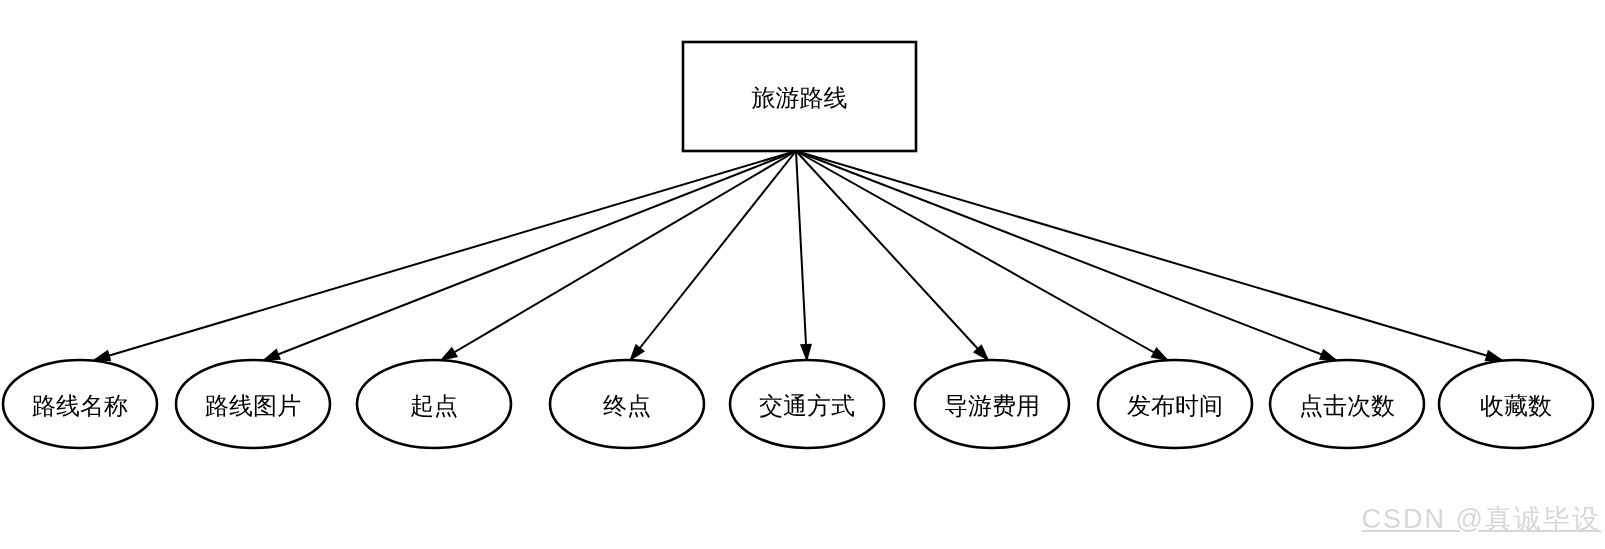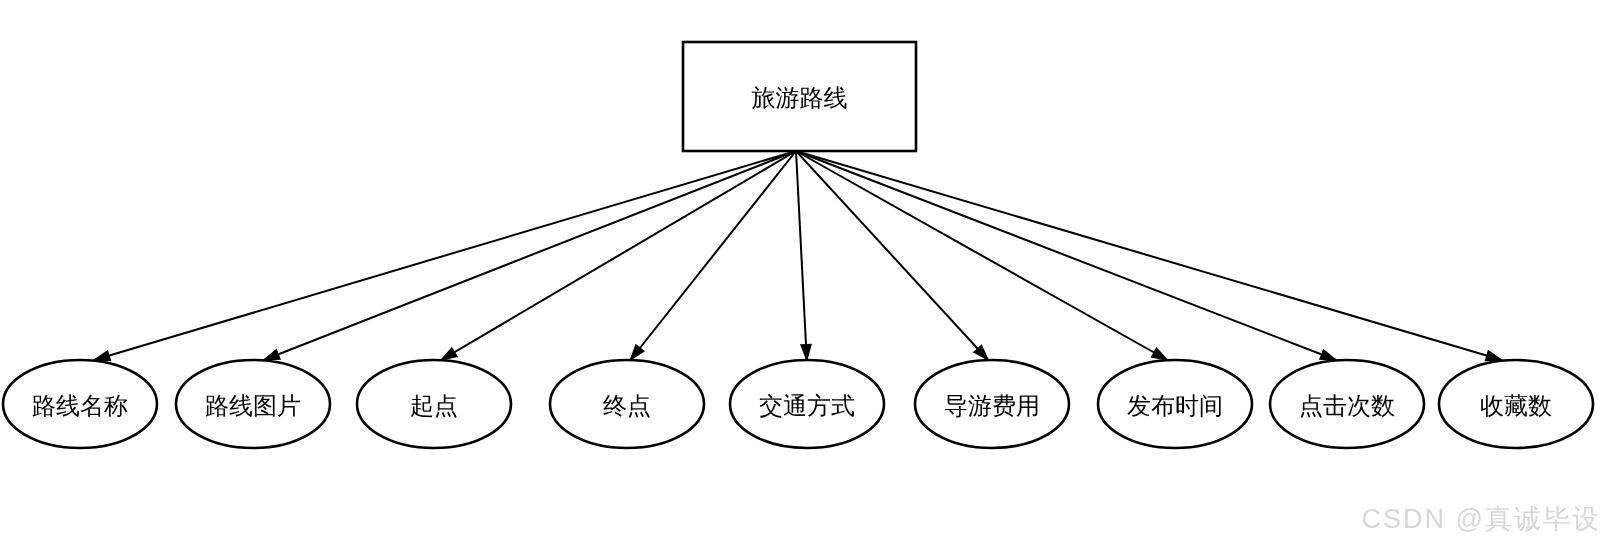--- a/index.html
+++ b/index.html
@@ -29,20 +29,21 @@
   .watermark {
     position: absolute;
     right: 4px;
     top: 501px;
     font-size: 27px;
     letter-spacing: 2px;
     color: #d7d7d7;
     text-shadow: 1px 1px 1px #ffffff;
     white-space: nowrap;
     user-select: none;
+    text-decoration: underline;
   }
 </style>
 </head>
 <body>
 
 <div class="canvas">
   <svg id="diagram-svg" xmlns="http://www.w3.org/2000/svg" width="1605" height="549" viewBox="0 0 1605 549">
       <defs>
         <marker id="arrowhead" markerUnits="userSpaceOnUse" markerWidth="20" markerHeight="14" refX="17" refY="7" orient="auto">
           <path d="M1,1 L19,7 L1,13 Z" fill="#000000"></path>

